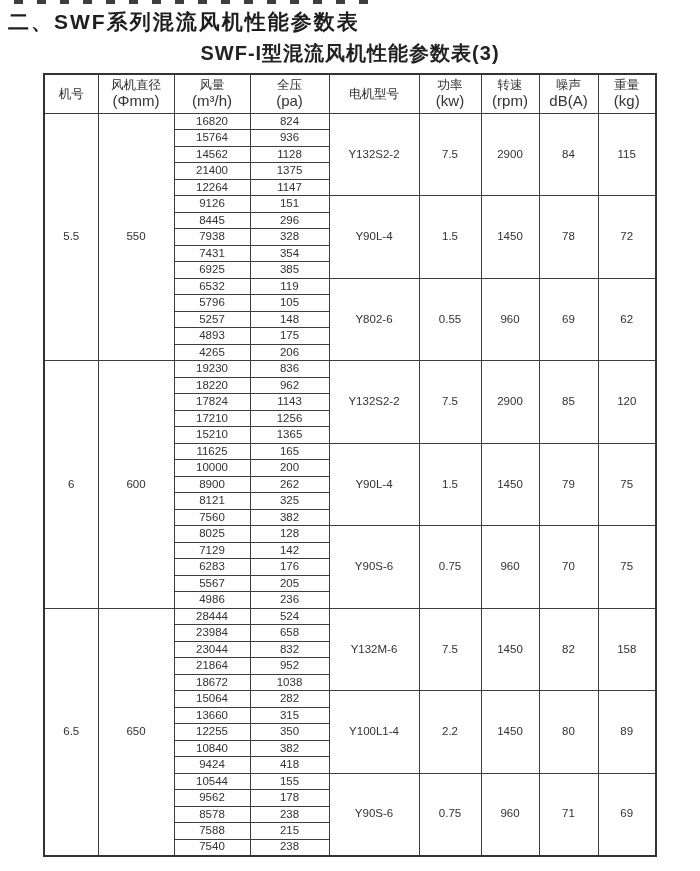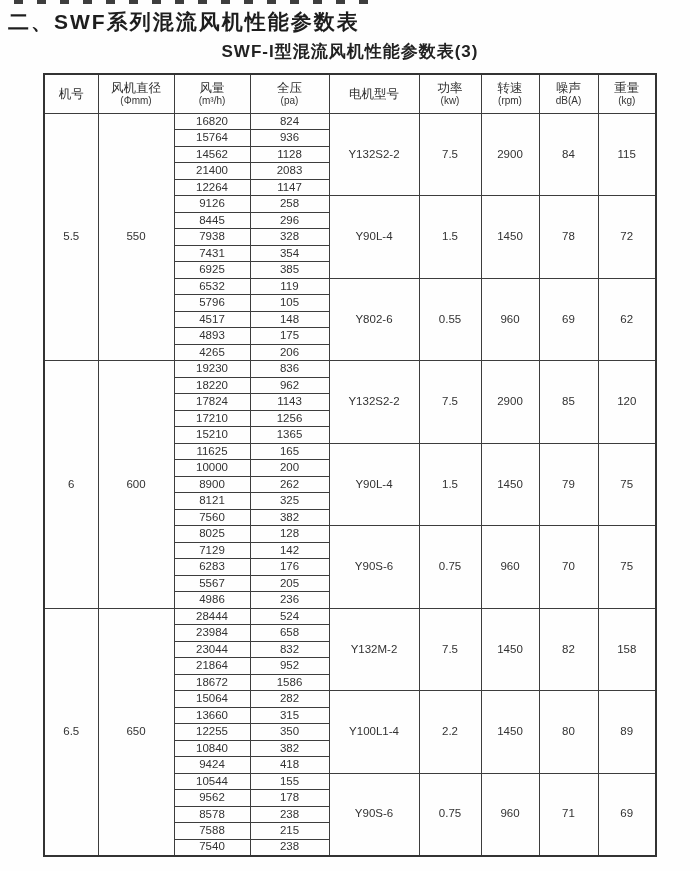--- a/index.html
+++ b/index.html
@@ -21,21 +21,21 @@
   }
 
   .section-title {
     position: absolute; left: 8px; top: 8px;
     font-size: 21px; font-weight: bold; letter-spacing: 2px;
     color: #1d1d1d; white-space: nowrap;
   }
   .table-title {
     position: absolute; left: 0; top: 40px; width: 700px;
     text-align: center;
-    font-size: 17px; font-weight: bold; letter-spacing: 1px;
+    font-size: 20px; font-weight: bold; letter-spacing: 1px;
     color: #222222; white-space: nowrap;
   }
 
   table.params {
     position: absolute; left: 43px; top: 73px;
     width: 613px;
     border-collapse: collapse; table-layout: fixed;
     border: 2px solid #333333;
   }
   col.c0 { width: 54px; }
@@ -53,21 +53,21 @@
     text-align: center; vertical-align: middle;
     padding: 0;
   }
   thead th {
     height: 39px;
     font-weight: normal;
     font-size: 12.5px;
     color: #2e2e2e;
     line-height: 1.15;
   }
-  thead .unit { font-size: 10px; color: #343434; }
+  thead .unit { font-size: 15px; color: #343434; }
   tbody td {
     height: 16.5px;
     font-size: 11.5px;
     color: #323232;
     line-height: 1;
   }
 </style>
 </head>
 <body>
 
@@ -142,29 +142,29 @@
         <tr>
           <td>15764</td>
           <td>936</td>
         </tr>
         <tr>
           <td>14562</td>
           <td>1128</td>
         </tr>
         <tr>
           <td>21400</td>
-          <td>2083</td>
+          <td>1375</td>
         </tr>
         <tr>
           <td>12264</td>
           <td>1147</td>
         </tr>
         <tr>
           <td>9126</td>
-          <td>258</td>
+          <td>151</td>
           <td rowspan="5">Y90L-4</td>
           <td rowspan="5">1.5</td>
           <td rowspan="5">1450</td>
           <td rowspan="5">78</td>
           <td rowspan="5">72</td>
         </tr>
         <tr>
           <td>8445</td>
           <td>296</td>
         </tr>
@@ -187,21 +187,21 @@
           <td rowspan="5">0.55</td>
           <td rowspan="5">960</td>
           <td rowspan="5">69</td>
           <td rowspan="5">62</td>
         </tr>
         <tr>
           <td>5796</td>
           <td>105</td>
         </tr>
         <tr>
-          <td>4517</td>
+          <td>5257</td>
           <td>148</td>
         </tr>
         <tr>
           <td>4893</td>
           <td>175</td>
         </tr>
         <tr>
           <td>4265</td>
           <td>206</td>
         </tr>
@@ -280,41 +280,41 @@
         </tr>
         <tr>
           <td>4986</td>
           <td>236</td>
         </tr>
         <tr>
           <td rowspan="15">6.5</td>
           <td rowspan="15">650</td>
           <td>28444</td>
           <td>524</td>
-          <td rowspan="5">Y132M-2</td>
+          <td rowspan="5">Y132M-6</td>
           <td rowspan="5">7.5</td>
           <td rowspan="5">1450</td>
           <td rowspan="5">82</td>
           <td rowspan="5">158</td>
         </tr>
         <tr>
           <td>23984</td>
           <td>658</td>
         </tr>
         <tr>
           <td>23044</td>
           <td>832</td>
         </tr>
         <tr>
           <td>21864</td>
           <td>952</td>
         </tr>
         <tr>
           <td>18672</td>
-          <td>1586</td>
+          <td>1038</td>
         </tr>
         <tr>
           <td>15064</td>
           <td>282</td>
           <td rowspan="5">Y100L1-4</td>
           <td rowspan="5">2.2</td>
           <td rowspan="5">1450</td>
           <td rowspan="5">80</td>
           <td rowspan="5">89</td>
         </tr>

